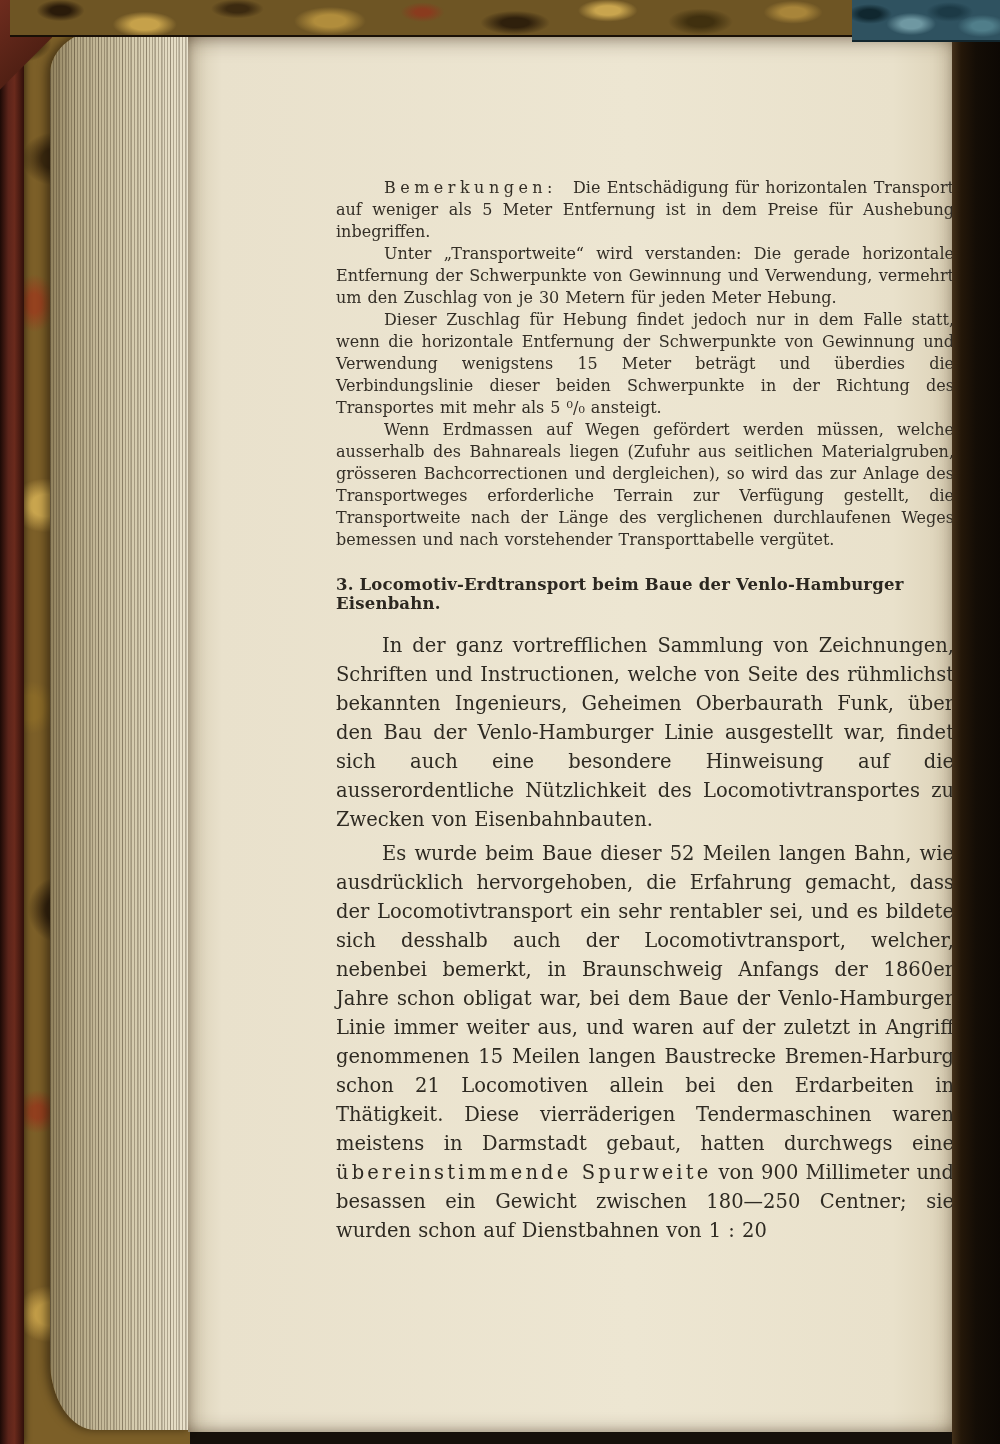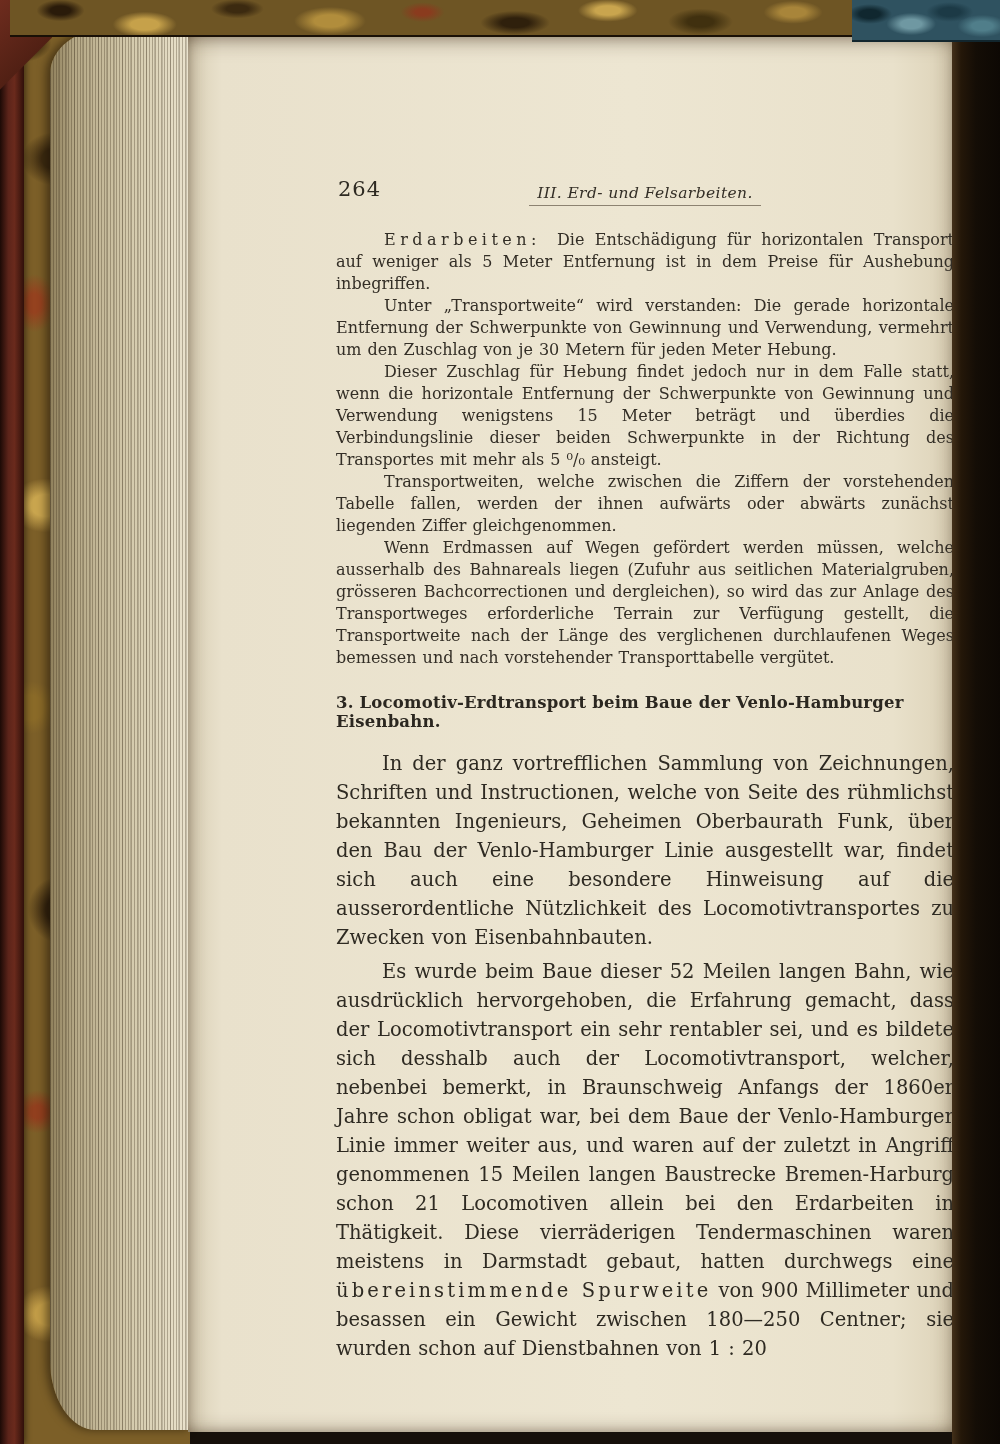--- a/index.html
+++ b/index.html
@@ -147,30 +147,25 @@
 <div class="scan">
 
   <div class="marble-left"></div>
   <div class="spine"></div>
   <div class="spine-corner"></div>
   <div class="stack"></div>
 
   <div class="page">
     <div class="text-col">
 
-      <div class="header-line">
-        <span class="page-number">264</span>
-        <span class="running-header-wrap"><span class="running-header">III. Erd- und Felsarbeiten.</span></span>
-      </div>
 
       <div class="t-sm">
-        <p><span class="spaced">Erdarbeiten:</span> <span>Die Entschädigung für horizontalen Transport auf weniger als 5 Meter Entfernung ist in dem Preise für Aushebung inbegriffen.</span></p>
+        <p><span class="spaced">Bemerkungen:</span> <span>Die Entschädigung für horizontalen Transport auf weniger als 5 Meter Entfernung ist in dem Preise für Aushebung inbegriffen.</span></p>
         <p>Unter „Transportweite“ wird verstanden: Die gerade horizontale Entfernung der Schwerpunkte von Gewinnung und Verwendung, vermehrt um den Zuschlag von je 30 Metern für jeden Meter Hebung.</p>
         <p>Dieser Zuschlag für Hebung findet jedoch nur in dem Falle statt, wenn die horizontale Entfernung der Schwerpunkte von Gewinnung und Verwendung wenigstens 15 Meter beträgt und überdies die Verbindungslinie dieser beiden Schwerpunkte in der Richtung des Transportes mit mehr als 5 ⁰/₀ ansteigt.</p>
-        <p>Transportweiten, welche zwischen die Ziffern der vorstehenden Tabelle fallen, werden der ihnen aufwärts oder abwärts zunächst liegenden Ziffer gleichgenommen.</p>
         <p>Wenn Erdmassen auf Wegen gefördert werden müssen, welche ausserhalb des Bahnareals liegen (Zufuhr aus seitlichen Materialgruben, grösseren Bachcorrectionen und dergleichen), so wird das zur Anlage des Transportweges erforderliche Terrain zur Verfügung gestellt, die Transportweite nach der Länge des verglichenen durchlaufenen Weges bemessen und nach vorstehender Transporttabelle vergütet.</p>
       </div>
 
       <h3 class="section-heading">3. Locomotiv-Erdtransport beim Baue der Venlo-Hamburger Eisenbahn.</h3>
 
       <div class="t-lg">
         <p>In der ganz vortrefflichen Sammlung von Zeichnungen, Schriften und Instructionen, welche von Seite des rühmlichst bekannten Ingenieurs, Geheimen Oberbaurath Funk, über den Bau der Venlo-Hamburger Linie ausgestellt war, findet sich auch eine besondere Hinweisung auf die ausserordentliche Nützlichkeit des Locomotivtransportes zu Zwecken von Eisenbahnbauten.</p>
         <p><span>Es wurde beim Baue dieser 52 Meilen langen Bahn, wie ausdrücklich hervorgehoben, die Erfahrung gemacht, dass der Locomotivtransport ein sehr rentabler sei, und es bildete sich desshalb auch der Locomotivtransport, welcher, nebenbei bemerkt, in Braunschweig Anfangs der 1860er Jahre schon obligat war, bei dem Baue der Venlo-Hamburger Linie immer weiter aus, und waren auf der zuletzt in Angriff genommenen 15 Meilen langen Baustrecke Bremen-Harburg schon 21 Locomotiven allein bei den Erdarbeiten in Thätigkeit. Diese vierräderigen Tendermaschinen waren meistens in Darmstadt gebaut, hatten durchwegs eine </span><span class="sperr">übereinstimmende Spurweite</span><span> von 900 Millimeter und besassen ein Gewicht zwischen 180—250 Centner; sie wurden schon auf Dienstbahnen von 1 : 20</span></p>
       </div>
 

